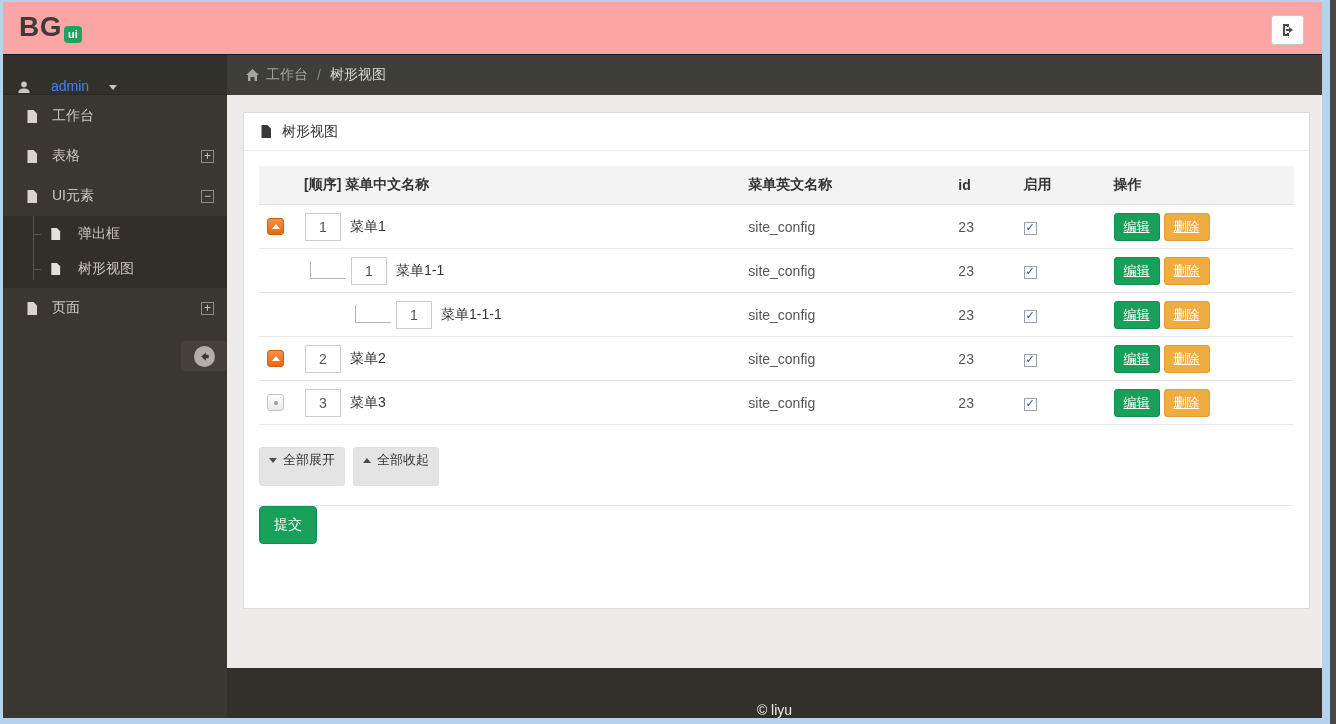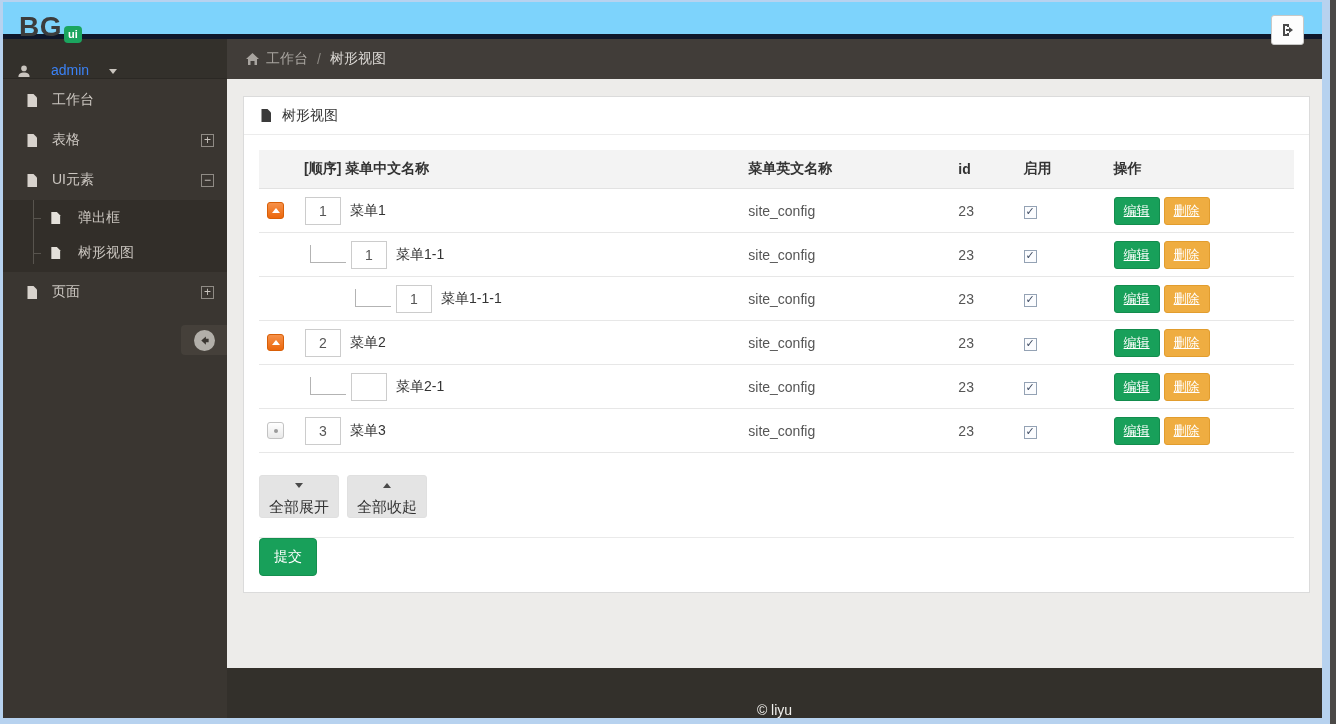--- a/index.html
+++ b/index.html
@@ -11,21 +11,21 @@
     overflow:hidden;
     color:#333;
   }
   .right-edge { position:absolute; right:0; top:0; width:6px; height:724px; background:#4b4947; z-index:9; }
   .window {
     position:absolute; left:3px; top:2px; width:1319px; height:716px;
     background:#edecea; overflow:hidden; display:flex; flex-direction:column;
   }
 
   
-  .topbar { height:37px; background:#7dd3fc; border-bottom:5px solid #0f172a; position:relative; flex:0 0 auto; }
+  .topbar { height:53px; background:#fca5a5; border-bottom:1px solid #0f172a; position:relative; flex:0 0 auto; }
   .logo { position:absolute; left:16px; top:9px; font-size:28px; font-weight:bold; color:#3c3c3c; letter-spacing:0.5px; }
   .logo-badge {
     display:inline-block; background:#1ba55f; color:#fff; font-size:11px; font-weight:bold;
     padding:2px 4px 3px; border-radius:4px; margin-left:2px; position:relative; top:2px; letter-spacing:0;
   }
   .logout-btn {
     position:absolute; right:18px; top:13px; width:33px; height:30px;
     background:#fdfdfd; border:1px solid #c8c8c6; border-radius:3px;
     display:flex; align-items:center; justify-content:center; cursor:pointer;
   }
@@ -122,22 +122,22 @@
   }
   .checkbox.checked::after { content:"\2713"; font-weight:bold; margin-top:-1px; }
   .btn-edit, .btn-del {
     border-radius:3px; padding:4px 9px; font-size:13px; color:#fff; cursor:pointer; font-family:inherit;text-decoration:underline;
   }
   .btn-edit { background:#18a05a; border:1px solid #138c4d; margin-right:4px; }
   .btn-del { background:#efad41; border:1px solid #e29d2e; }
 
   .tree-controls { margin-top:22px; display:flex; gap:8px; }
   .tc-btn {
-    background:#e4e4e4; border:1px solid #e0e0e0; border-radius:3px; padding:3px 9px 0;
-    font-size:15px; color:#333; display:inline-flex; align-items:center; gap:6px; cursor:pointer; font-family:inherit;flex-direction:column;
+    background:#e4e4e4; border:1px solid #e0e0e0; border-radius:3px; padding:3px 9px 16px;
+    font-size:13px; color:#333; display:inline-flex; align-items:center; gap:6px; cursor:pointer; font-family:inherit;
   }
   .tc-caret-down { width:0; height:0; border:4px solid transparent; border-top:5px solid #4a4a4a; margin-top:4px; }
   .tc-caret-up { width:0; height:0; border:4px solid transparent; border-bottom:5px solid #4a4a4a; margin-bottom:4px; }
   .body-divider { height:1px; background:#eaeaea; margin-top:19px; }
   .submit-btn {
     background:#18a05a; border:1px solid #148f4f; border-radius:4px;
     color:#fff; font-size:14px; padding:9px 14px; cursor:pointer; font-family:inherit;
   }
 
   .footer {
@@ -337,33 +337,20 @@
                       </div>
                     </td>
                     <td>site_config</td>
                     <td>23</td>
                     <td><span class="checkbox checked"></span></td>
                     <td><button class="btn-edit">编辑</button><button class="btn-del">删除</button></td>
                   </tr>
                   <tr class="tree-row">
                     <td>
                       <div class="name-wrap">
-                        <span class="connector ind1"></span>
-                        <input class="order-input" type="text" style="">
-                        <span class="name-label">菜单2-1</span>
-                      </div>
-                    </td>
-                    <td>site_config</td>
-                    <td>23</td>
-                    <td><span class="checkbox checked"></span></td>
-                    <td><button class="btn-edit">编辑</button><button class="btn-del">删除</button></td>
-                  </tr>
-                  <tr class="tree-row">
-                    <td>
-                      <div class="name-wrap">
                         <span class="toggle leaf">
                           <span class="leaf-dot"></span>
                         </span>
                         <input class="order-input" type="text" value="3" style="">
                         <span class="name-label">菜单3</span>
                       </div>
                     </td>
                     <td>site_config</td>
                     <td>23</td>
                     <td><span class="checkbox checked"></span></td>

